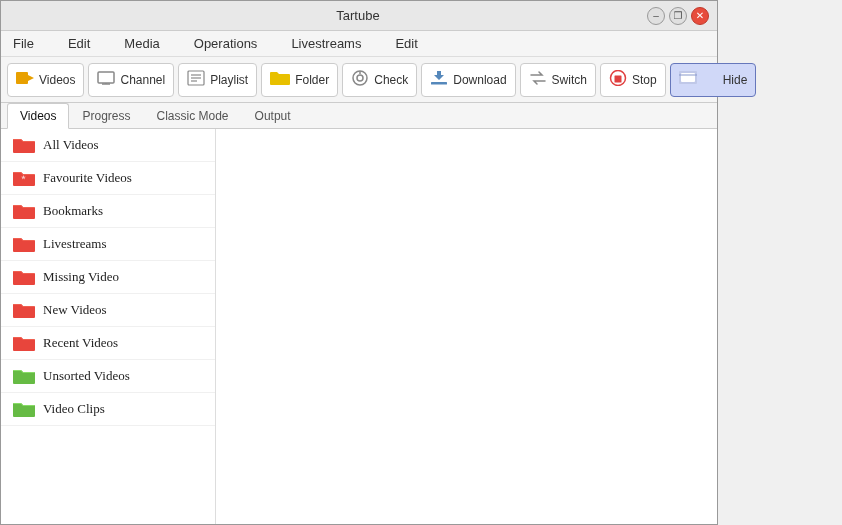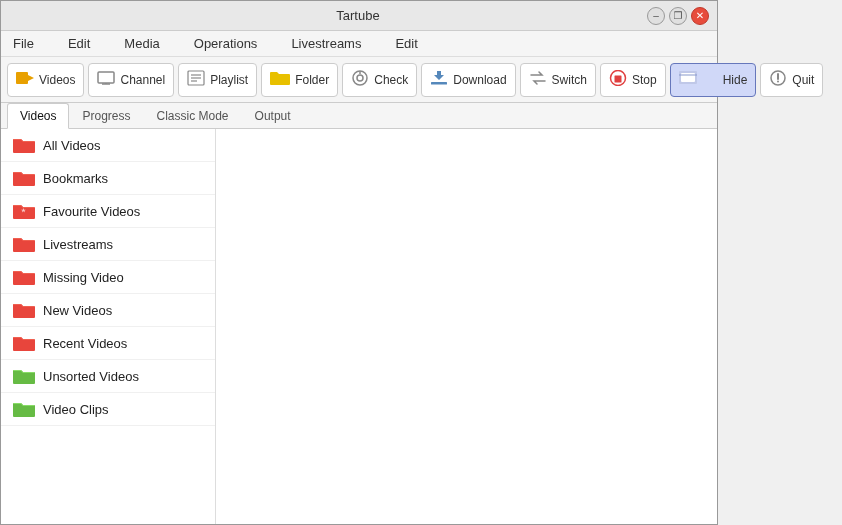--- a/index.html
+++ b/index.html
@@ -136,20 +136,21 @@
     }
     .sidebar-item {
       display: flex;
       align-items: center;
       gap: 8px;
       padding: 7px 12px;
       cursor: pointer;
       font-size: 13px;
       color: #222;
       border-bottom: 1px solid #f0f0f0;
+      font-family: Liberation Serif, serif;
     }
 
     .folder-icon {
       width: 22px;
       height: 18px;
       position: relative;
       flex-shrink: 0;
     }
     .folder-icon svg {
       width: 22px;
@@ -265,30 +266,20 @@
     <button class="toolbar-btn active" style="background:#d0d8f8; border-color:#6677bb;">
       <span style="color:#5566cc;">
         <svg width="18" height="16" viewBox="0 0 18 16">
             <rect x="0" y="1" width="18" height="13" rx="1" fill="#c0c8e8"></rect>
             <rect x="2" y="3" width="14" height="9" rx="1" fill="#fff"></rect>
             <line x1="0" y1="5" x2="18" y2="5" stroke="#8899cc" stroke-width="1"></line>
           </svg>
       </span>
       <span>Hide</span>
     </button>
-    <button class="toolbar-btn">
-      <span style="color:#888;">
-        <svg width="18" height="16" viewBox="0 0 18 16">
-            <circle cx="9" cy="8" r="7" fill="none" stroke="#888" stroke-width="1.5"></circle>
-            <line x1="9" y1="4" x2="9" y2="9" stroke="#888" stroke-width="2" stroke-linecap="round"></line>
-            <circle cx="9" cy="11.5" r="1" fill="#888"></circle>
-          </svg>
-      </span>
-      <span>Quit</span>
-    </button>
   </div>
 
   <div class="tabs-area">
     <div class="tab active">Videos</div>
     <div class="tab">Progress</div>
     <div class="tab">Classic Mode</div>
     <div class="tab">Output</div>
   </div>
 
   <div class="main-content">
@@ -303,34 +294,34 @@
             </svg>
         </div>
         <span>All Videos</span>
       </div>
 
       <div class="sidebar-item">
         <div class="folder-icon">
           <svg width="22" height="18" viewBox="0 0 22 18">
               <path d="M0 4 Q0 3 1 3 L8 3 L10 5 L21 5 Q22 5 22 6 L22 16 Q22 17 21 17 L1 17 Q0 17 0 16 Z" fill="#e8453c"></path>
               <path d="M0 4 Q0 3 1 3 L8 3 L10 5 L21 5 L21 6 L10 6 L8 4 L0 4 Z" fill="#f06050"></path>
+          <path d="M11 9 L12.2 12 L15.5 12 L12.8 14 L13.8 17 L11 15 L8.2 17 L9.2 14 L6.5 12 L9.8 12 Z" fill="#fff" opacity="0.7" transform="scale(0.55) translate(8,2)"></path>
+            </svg>
+        </div>
+        <span>Favourite Videos</span>
+      </div>
+
+      <div class="sidebar-item">
+        <div class="folder-icon">
+          <svg width="22" height="18" viewBox="0 0 22 18">
+              <path d="M0 4 Q0 3 1 3 L8 3 L10 5 L21 5 Q22 5 22 6 L22 16 Q22 17 21 17 L1 17 Q0 17 0 16 Z" fill="#e8453c"></path>
+              <path d="M0 4 Q0 3 1 3 L8 3 L10 5 L21 5 L21 6 L10 6 L8 4 L0 4 Z" fill="#f06050"></path>
             </svg>
         </div>
         <span>Bookmarks</span>
-      </div>
-
-      <div class="sidebar-item">
-        <div class="folder-icon">
-          <svg width="22" height="18" viewBox="0 0 22 18">
-              <path d="M0 4 Q0 3 1 3 L8 3 L10 5 L21 5 Q22 5 22 6 L22 16 Q22 17 21 17 L1 17 Q0 17 0 16 Z" fill="#e8453c"></path>
-              <path d="M0 4 Q0 3 1 3 L8 3 L10 5 L21 5 L21 6 L10 6 L8 4 L0 4 Z" fill="#f06050"></path>
-          <path d="M11 9 L12.2 12 L15.5 12 L12.8 14 L13.8 17 L11 15 L8.2 17 L9.2 14 L6.5 12 L9.8 12 Z" fill="#fff" opacity="0.7" transform="scale(0.55) translate(8,2)"></path>
-            </svg>
-        </div>
-        <span>Favourite Videos</span>
       </div>
 
       <div class="sidebar-item">
         <div class="folder-icon">
           <svg width="22" height="18" viewBox="0 0 22 18">
               <path d="M0 4 Q0 3 1 3 L8 3 L10 5 L21 5 Q22 5 22 6 L22 16 Q22 17 21 17 L1 17 Q0 17 0 16 Z" fill="#e8453c"></path>
               <path d="M0 4 Q0 3 1 3 L8 3 L10 5 L21 5 L21 6 L10 6 L8 4 L0 4 Z" fill="#f06050"></path>
             </svg>
         </div>
         <span>Livestreams</span>

